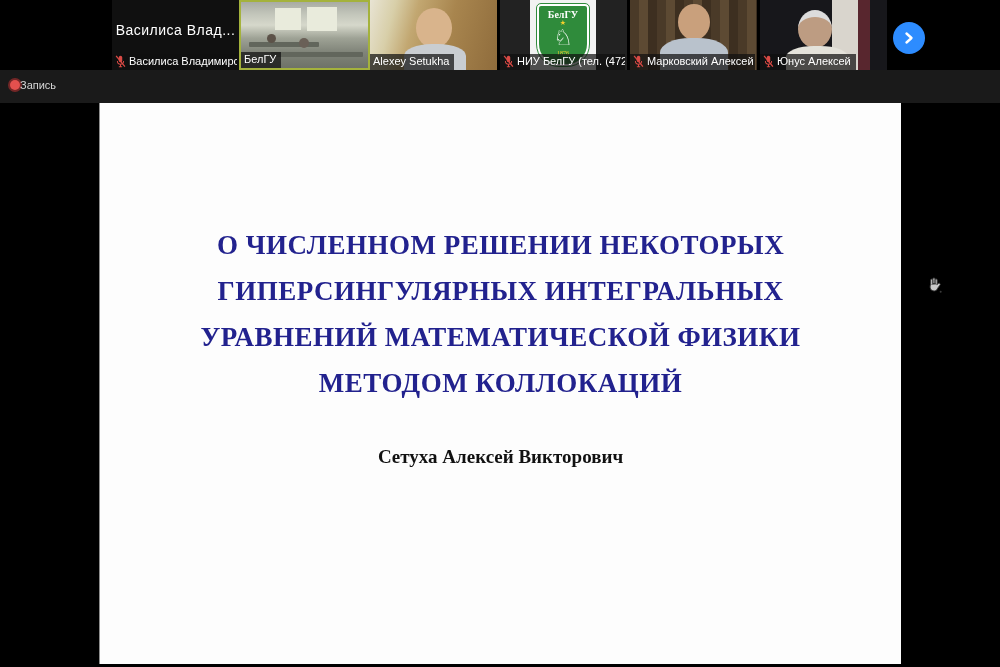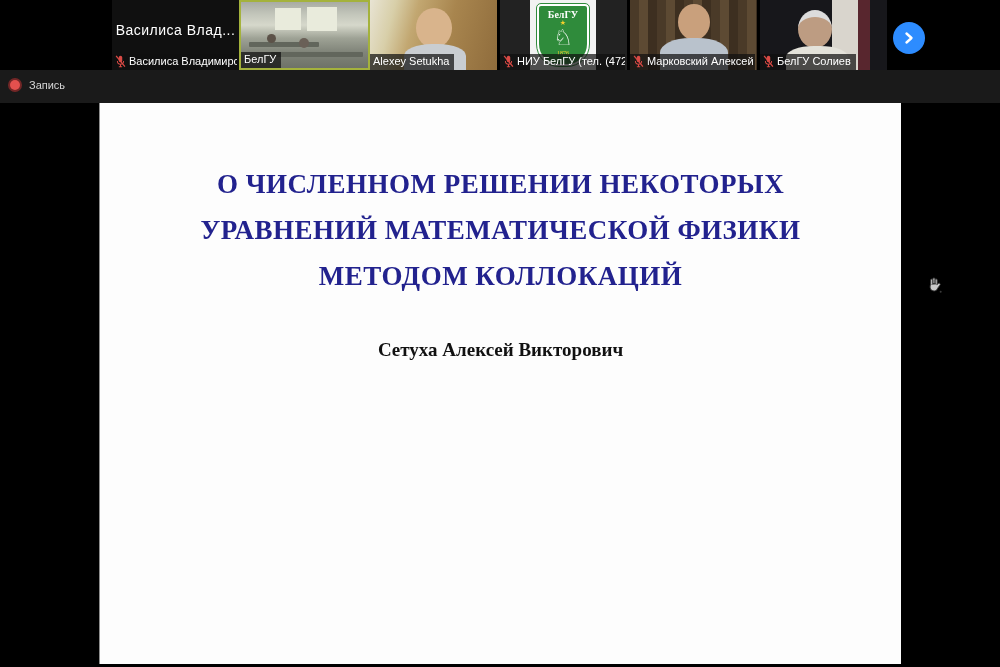--- a/index.html
+++ b/index.html
@@ -79,37 +79,37 @@
     display: flex; align-items: center; justify-content: center;
   }
 
   
   .topbar {
     position: absolute; top: 70px; left: 0; width: 1000px; height: 33px;
     background: #1a1a1a;
   }
   .rec {
     position: absolute; left: 10px; top: 9px;
-    display: flex; align-items: center; gap: 9px;
+    display: flex; align-items: center; 
   }
   .rec-dot {
     width: 10px; height: 10px; border-radius: 50%;
     background: #e4504e;
     box-shadow: 0 0 0 2px rgba(190,50,50,0.55);
   }
   .rec-label { color: #d6d6d6; font-size: 11px; }
 
   
   .slide {
     position: absolute; left: 99px; top: 103px; width: 802px; height: 561px;
     background: #fdfdfd; border-left: 1px solid #8e8e8e;
     font-family: "Liberation Serif", serif;
   }
   .slide-title {
-    padding-top: 58px; text-align: center;
+    padding-top: 119px; text-align: center;
     color: #22228e; font-weight: bold; font-size: 27px;
     letter-spacing: 0.5px; line-height: 46px;
   }
   .slide-author {
     margin-top: 40px; text-align: center;
     color: #111; font-weight: bold; font-size: 19px;
   }
   .slide-affil {
     margin-top: 24px; text-align: center;
     color: #111; font-style: italic; font-size: 17px; line-height: 20px;
@@ -189,41 +189,42 @@
     <div class="window"></div>
     <div class="curtain"></div>
     <div class="head" style="left:38px;top:10px;width:34px;height:38px;background:#bd9c82;border-top:7px solid #dcdcdc"></div>
     <div class="body-sh" style="left:26px;top:46px;width:62px;height:24px;background:#e4e2da"></div>
     <div class="name-tag">
       <svg class="mic-muted" viewBox="0 0 12 14">
         <rect x="4.1" y="0.8" width="3.8" height="7" rx="1.9" fill="#d94a45"></rect>
         <path d="M2.6 6.5a3.4 3.4 0 006.8 0M6 10v2.3M4.2 12.6h3.6" stroke="#d94a45" stroke-width="1.1" fill="none"></path>
         <line x1="1.2" y1="0.8" x2="10.8" y2="12.6" stroke="#d94a45" stroke-width="1.4"></line>
       </svg>
-      <span>БелГУ Солиев</span>
+      <span>Юнус Алексей</span>
     </div>
   </div>
 
   <button class="next-btn">
     <svg width="14" height="14" viewBox="0 0 14 14">
       <path d="M4.5 2.5 L9.5 7 L4.5 11.5" stroke="#fff" stroke-width="2.4" fill="none" stroke-linecap="round" stroke-linejoin="round"></path>
     </svg>
   </button>
 </div>
 
 <div class="topbar">
   <div class="rec">
     <span class="rec-dot"></span>
     <span class="rec-label">Запись</span>
   </div>
 </div>
 
 <div class="slide">
   <div class="slide-title">
     <div>О ЧИСЛЕННОМ РЕШЕНИИ НЕКОТОРЫХ</div>
+    <div>ГИПЕРСИНГУЛЯРНЫХ ИНТЕГРАЛЬНЫХ</div>
     <div>УРАВНЕНИЙ МАТЕМАТИЧЕСКОЙ ФИЗИКИ</div>
     <div>МЕТОДОМ КОЛЛОКАЦИЙ</div>
   </div>
   <div class="slide-author">Сетуха Алексей Викторович</div>
   <div class="slide-affil">
   </div>
   <svg class="hand-cursor" viewBox="0 0 24 24">
     <path d="M8 11.5V6.2a1.3 1.3 0 012.6 0v4.3M10.6 10V4.8a1.3 1.3 0 012.6 0V10M13.2 10V6a1.3 1.3 0 012.6 0v5.2M15.8 11.2l1.5-1a1.3 1.3 0 011.7 2l-2.6 3.6c-.9 2.6-3 3.7-5.4 3.2-2.6-.5-4-3-3.6-5.6l.4-1.9" fill="#fdfdfd" stroke="#4a4a4a" stroke-width="1.1" stroke-linecap="round" stroke-linejoin="round"></path>
     <circle cx="20" cy="20" r="1.2" fill="#4a4a4a"></circle>
   </svg>

